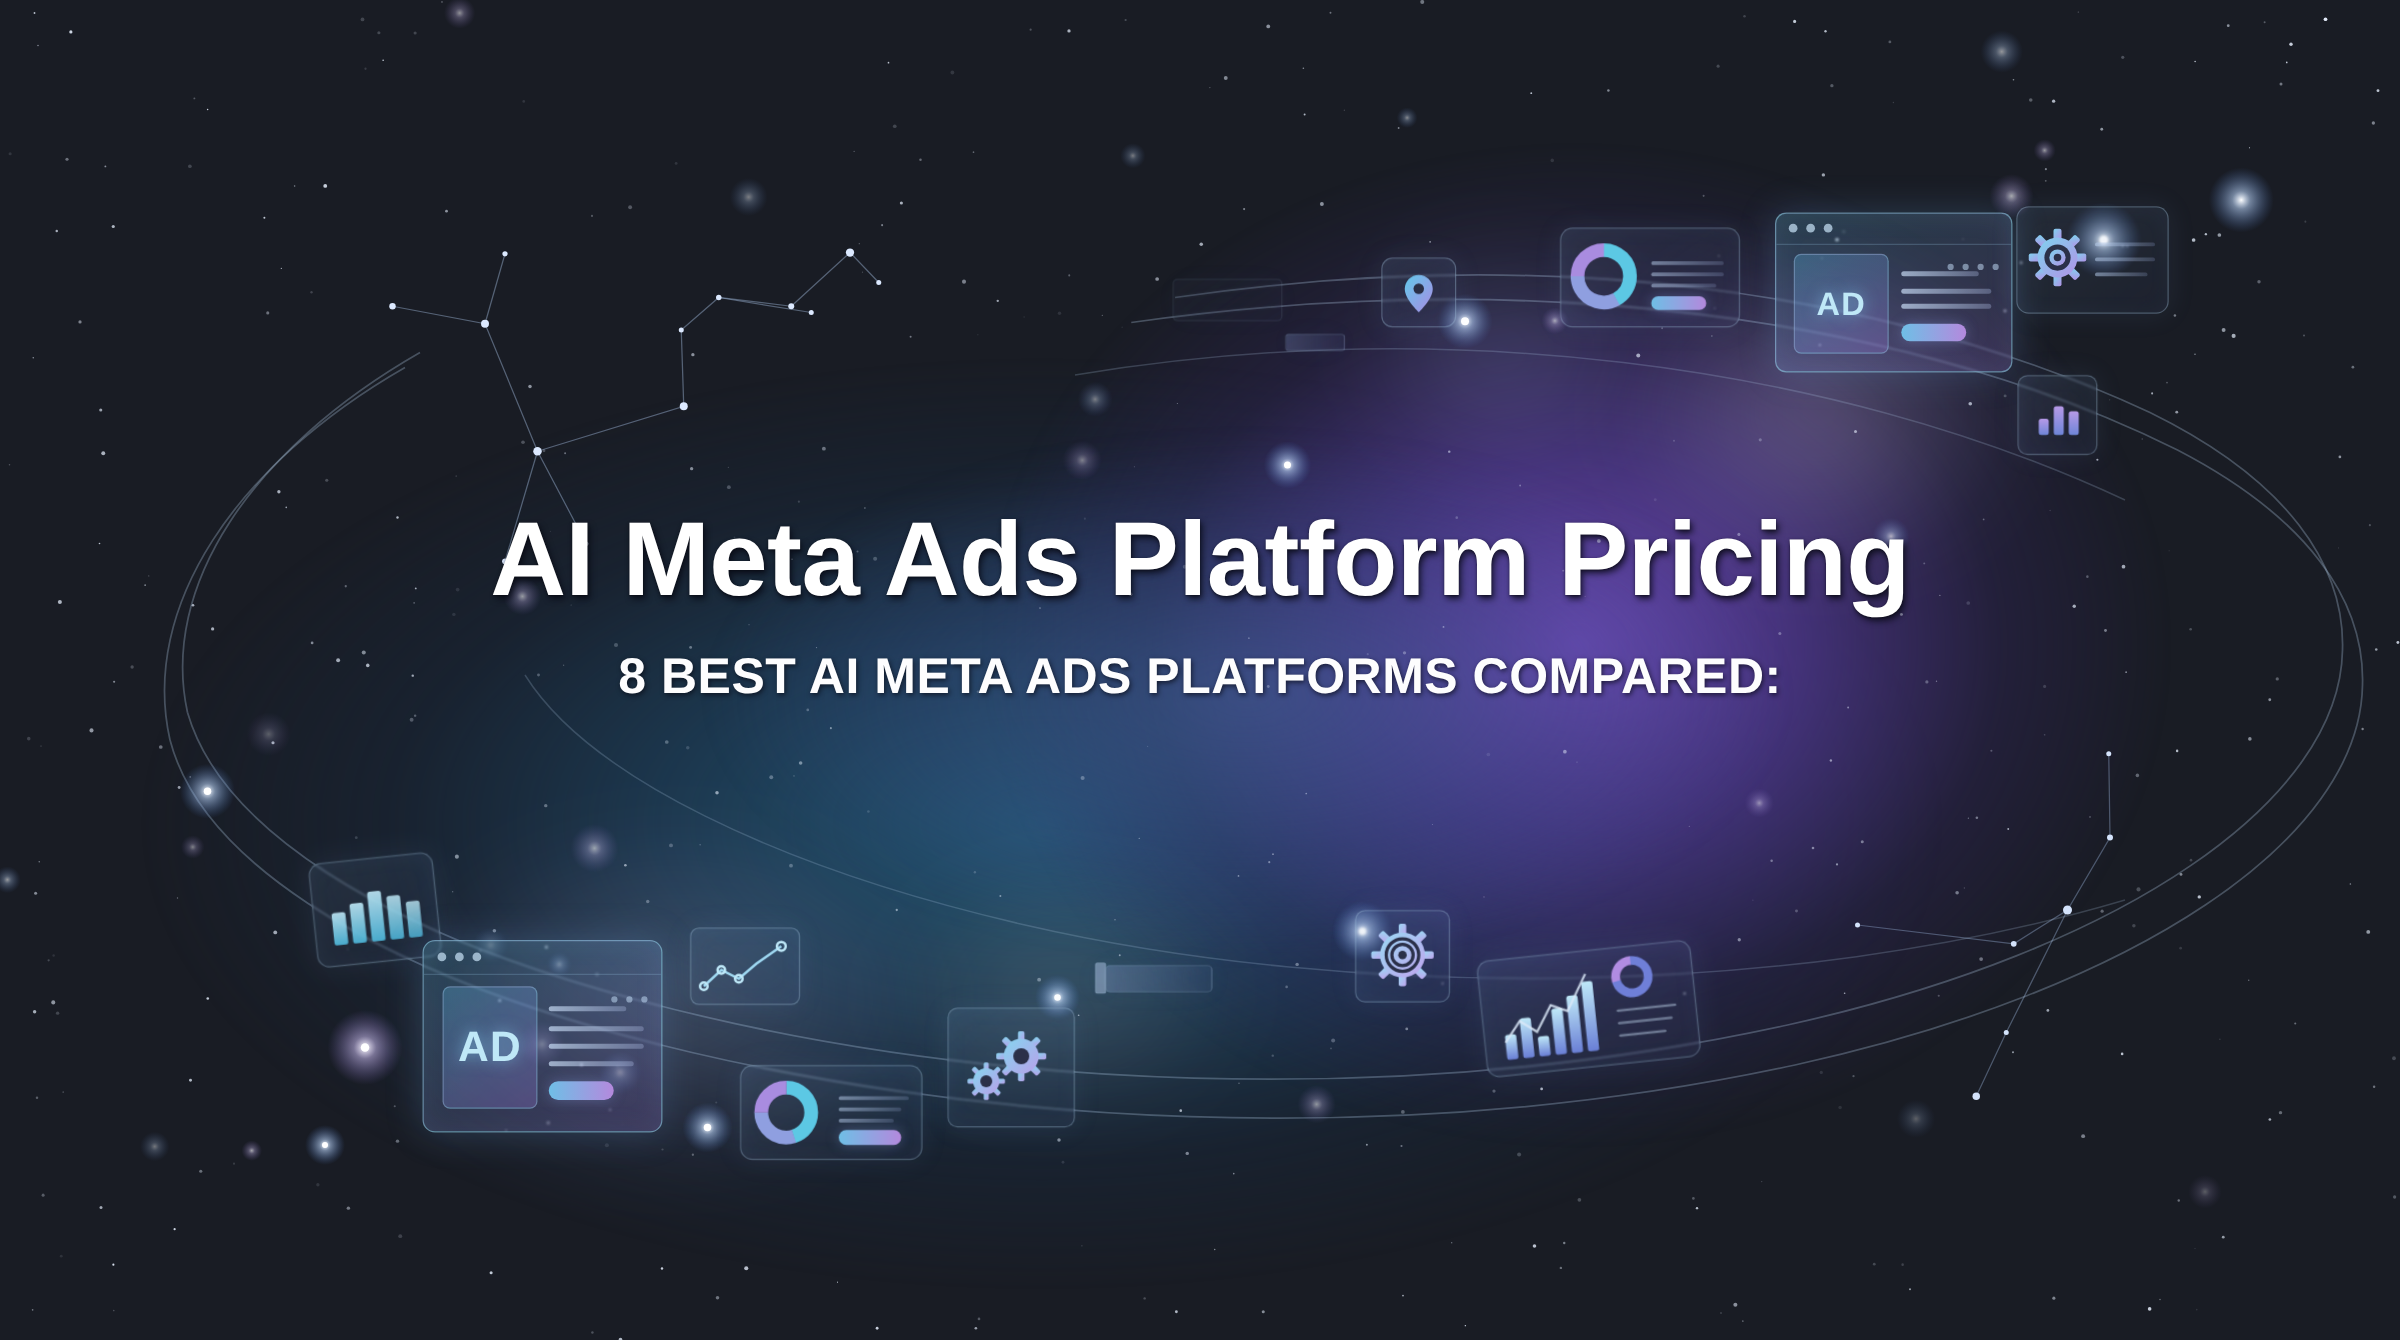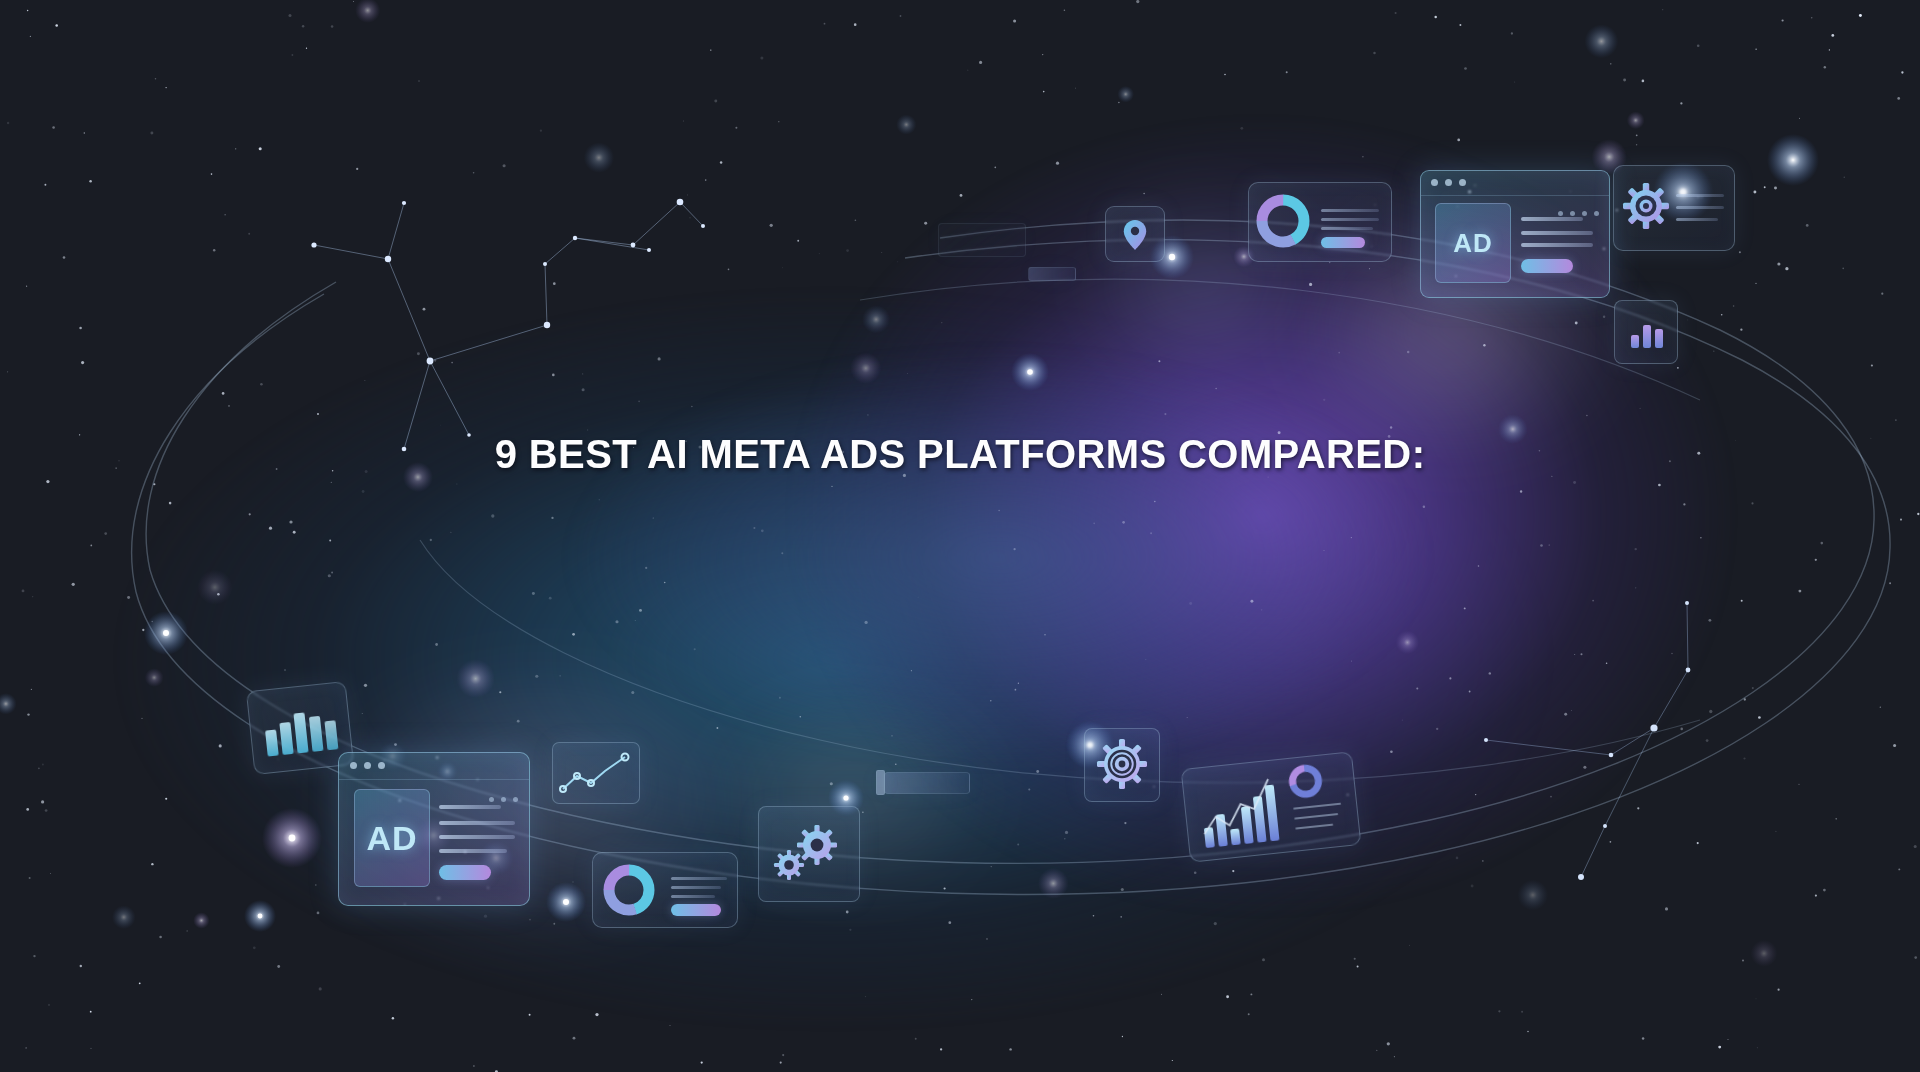--- a/index.html
+++ b/index.html
@@ -963,18 +963,19 @@
       </g>
       <g stroke="rgba(200,220,245,.45)" stroke-width="2" stroke-linecap="round">
         <line x1="108" y1="50" x2="154" y2="50"></line>
         <line x1="108" y1="60" x2="150" y2="60"></line>
         <line x1="108" y1="70" x2="144" y2="70"></line>
       </g>
     </svg>
   </div>
 
   <div class="text-block">
+    <h1 class="title">AI Meta Ads Platform Pricing</h1>
     <div class="subtitle">
-      <div>9 BEST  AI META ADS PLATFORMS COMPARED:</div>
+      <div>8 BEST  AI META ADS PLATFORMS COMPARED:</div>
     </div>
   </div>
 
 </div>
 
 </body></html>

